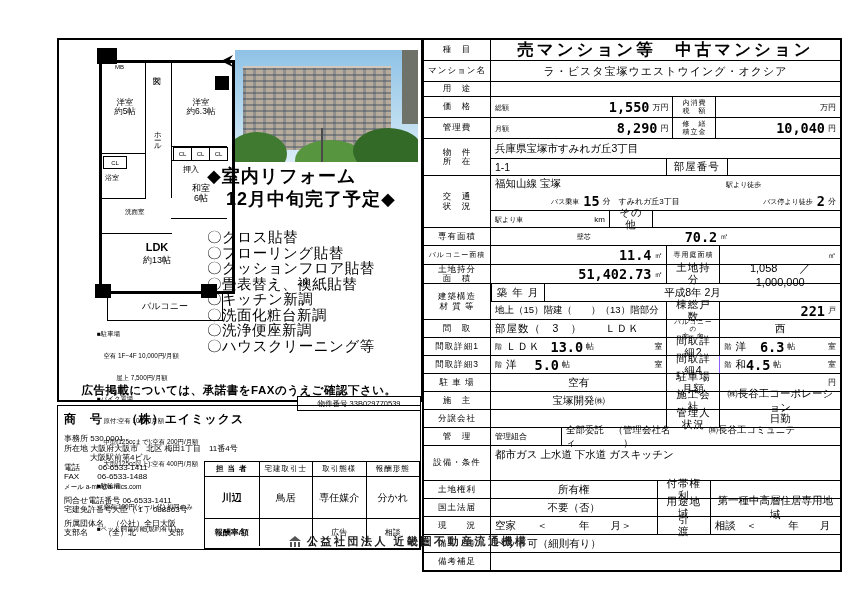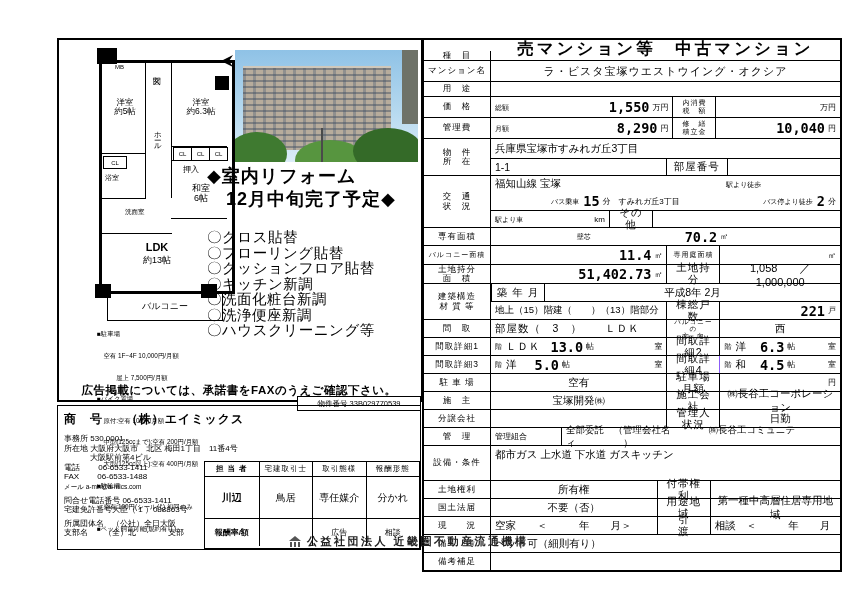--- a/index.html
+++ b/index.html
@@ -53,21 +53,21 @@
   .staff div{border-left:1px solid #000;border-top:1px solid #000;display:flex;
              align-items:center;justify-content:center;overflow:hidden;}
   .staff div:nth-child(4n+1){border-left:none;font-weight:bold;}
   .staff div:nth-child(-n+4){border-top:none;font-size:7.5px;letter-spacing:1px;}
   .staffv{font-size:10px;}
   .staffs{font-size:8px;}
 
   
   .rtable{left:422px;top:38px;width:416px;border:2px solid #000;background:#fff;}
   .trow{display:flex;border-top:1px solid #000;align-items:stretch;}
-  .trow:first-child{border-top:none;align-items:flex-end;}
+  .trow:first-child{border-top:none;}
   .lab{width:66px;min-width:66px;border-right:1px solid #000;display:flex;
        align-items:center;justify-content:center;font-size:8.5px;letter-spacing:1px;
        text-align:center;line-height:1.1;}
   .cell{display:flex;align-items:center;padding:0 4px;font-size:10.5px;min-width:0;}
   .cdiv{border-left:1px solid #000;}
   .sub{font-size:7px;margin-right:4px;white-space:pre;line-height:1;}
   .num{font-size:13.5px;font-weight:bold;font-family:"DejaVu Sans Mono","Liberation Mono",monospace;}
   .unitt{font-size:8px;margin-left:3px;}
   .grow{flex:1;}
   .center{justify-content:center;text-align:center;}
@@ -156,20 +156,21 @@
       <div style="position:absolute;left:86px;bottom:0;width:2px;height:34px;background:#4a4a4a"></div>
     </div>
 
     <div class="abs" style="left:148px;top:125px;width:212px">
       <div class="renoTitle">◆室内リフォーム</div>
       <div class="renoTitle">　12月中旬完了予定◆</div>
       <div style="height:20px"></div>
       <div class="renoItem">〇クロス貼替</div>
       <div class="renoItem">〇フローリング貼替</div>
       <div class="renoItem">〇クッションフロア貼替</div>
+      <div class="renoItem">〇畳表替え、襖紙貼替</div>
       <div class="renoItem">〇キッチン新調</div>
       <div class="renoItem">〇洗面化粧台新調</div>
       <div class="renoItem">〇洗浄便座新調</div>
       <div class="renoItem">〇ハウスクリーニング等</div>
     </div>
 
     <div class="abs notes" style="left:38px;top:276px;width:170px">
       <div>■駐車場</div>
       <div>　空有 1F−4F 10,000円/月額</div>
       <div>　　　屋上 7,500円/月額</div>
@@ -407,21 +408,21 @@
           <span class="sub">階</span>
         <span>洋</span>
         <span class="num" style="margin-left:18px">5.0</span>
         <span class="unitt">帖</span>
         <span class="unitt grow" style="text-align:right">室</span>
         </div>
       <div class="cell cdiv lab" style="width:44px;min-width:44px;border-right:1px solid #8b5cf6">間取詳細4</div>
       <div class="cell grow">
           <span class="sub">階</span>
         <span>和</span>
-        <span class="num" style="margin-left:14px">4.5</span>
+        <span class="num" style="">4.5</span>
         <span class="unitt">帖</span>
         <span class="unitt grow" style="text-align:right">室</span>
         </div>
     </div>
 
     <div class="trow" style="height:17px">
       <div class="lab">駐 車 場</div>
       <div class="cell center" style="flex:1.5">空有</div>
       <div class="cell cdiv lab" style="width:44px;min-width:44px;border-right:1px solid #000">駐車場月額</div>
       <div class="cell grow right">

